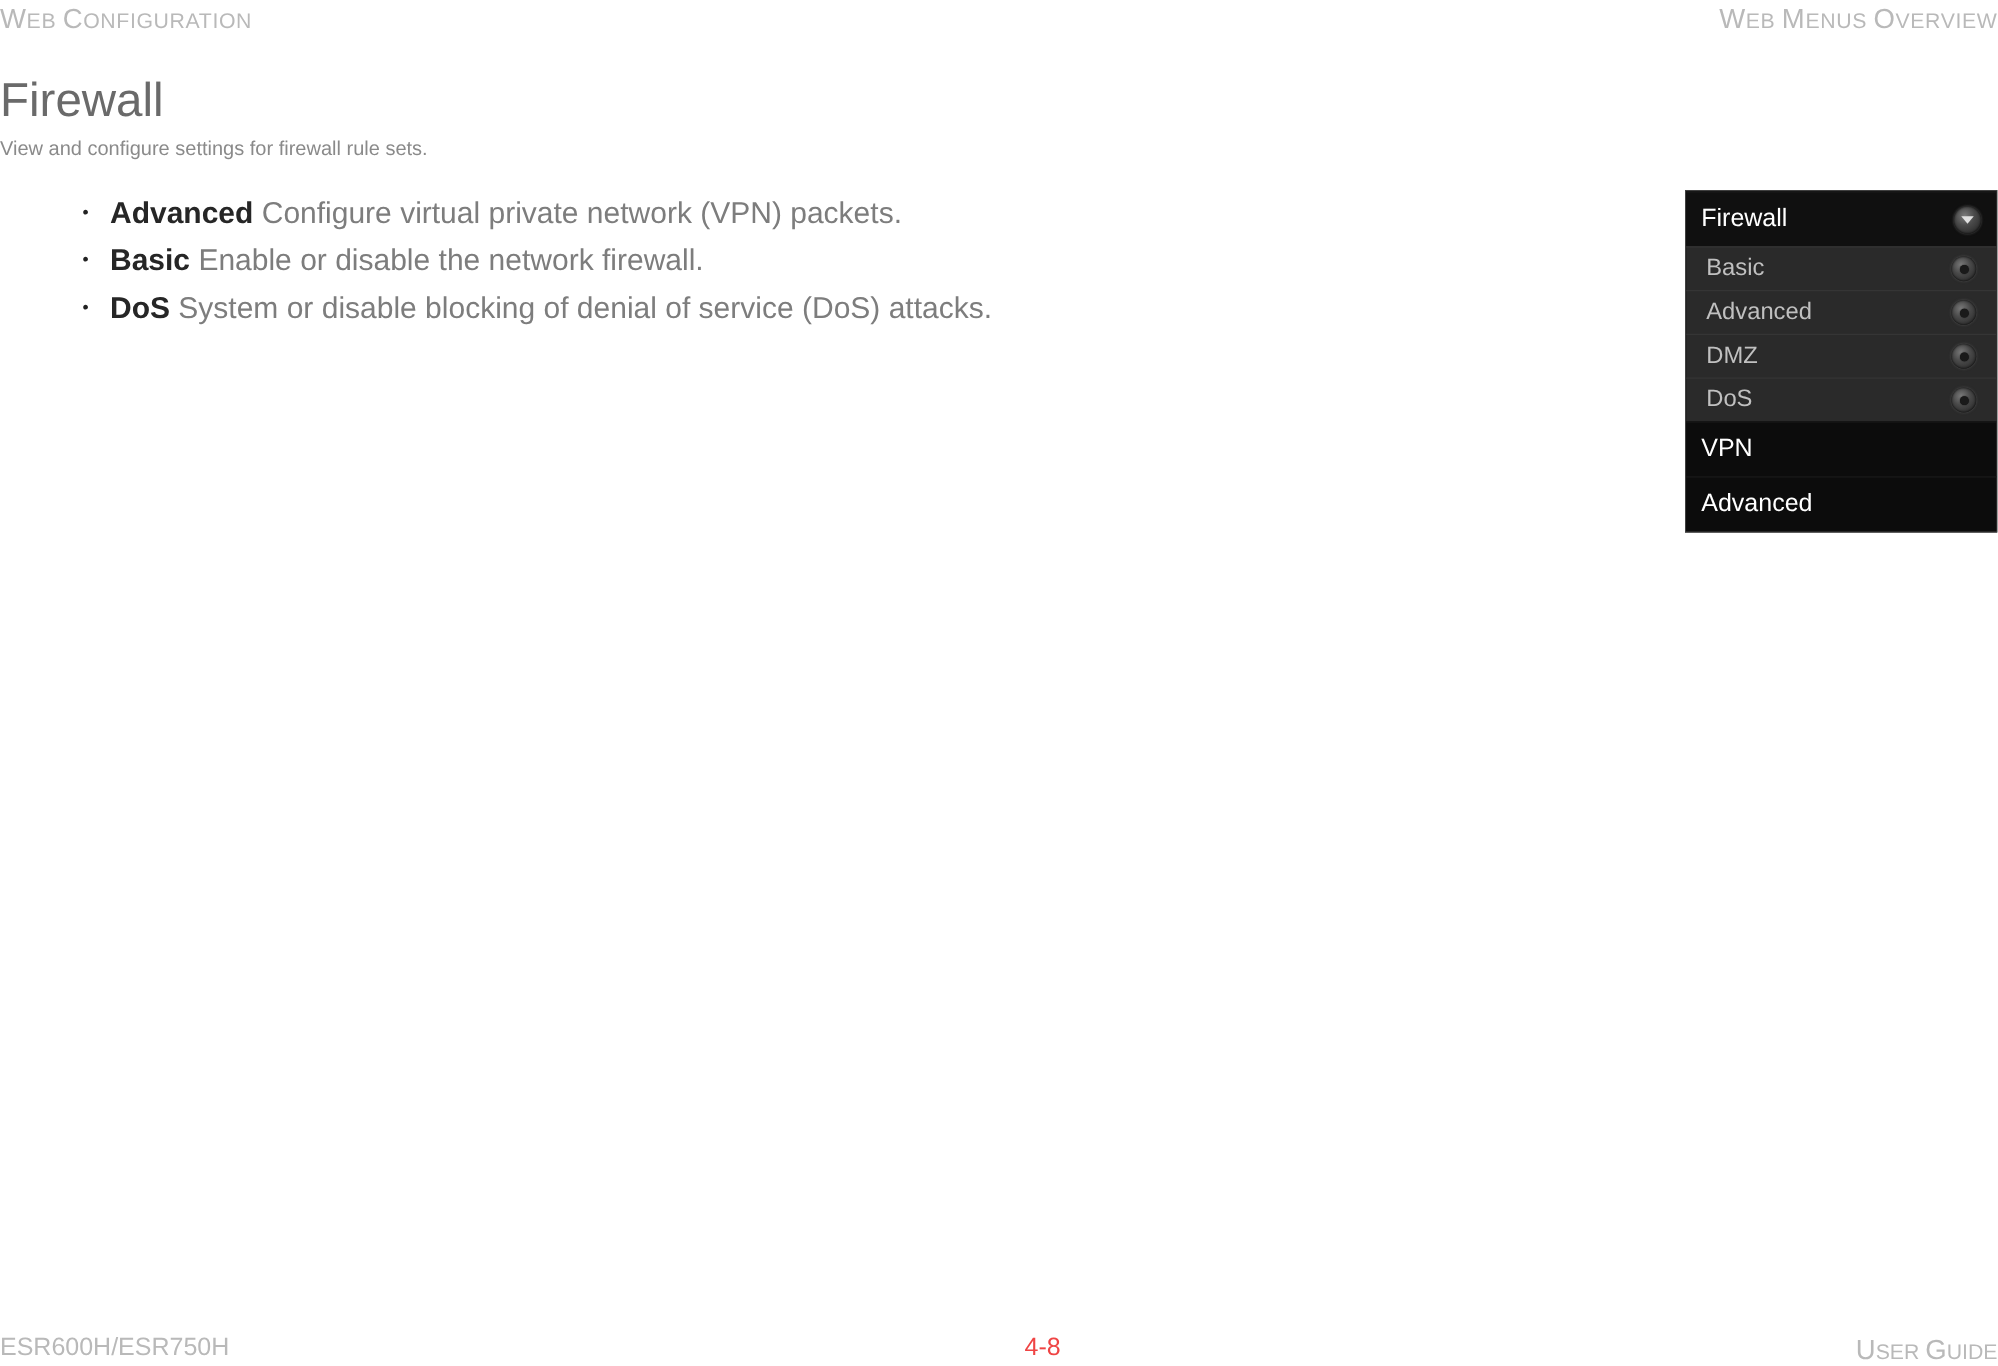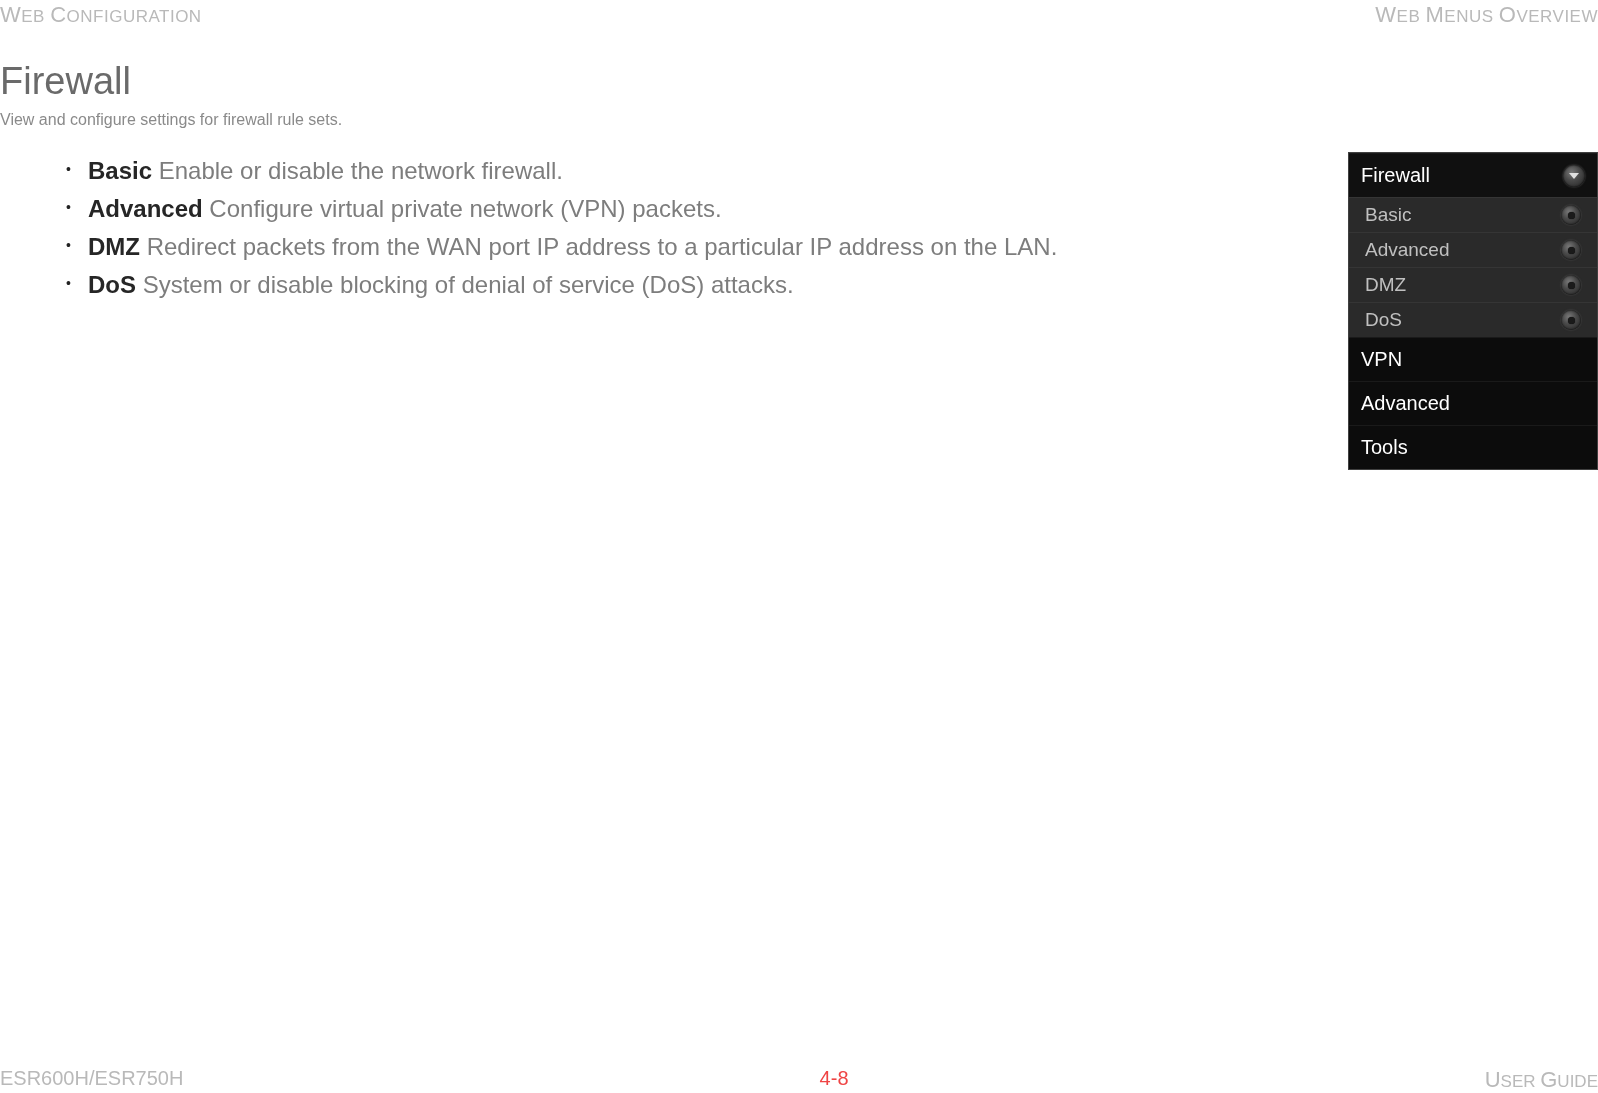--- a/index.html
+++ b/index.html
@@ -178,27 +178,24 @@
   <span class="smallcaps">
     <span class="cap">W</span><span class="low">EB </span><span class="cap">M</span><span class="low">ENUS </span><span class="cap">O</span><span class="low">VERVIEW</span>
   </span>
 </div>
 
 <div class="content">
   <div class="title">Firewall</div>
   <div class="subtitle">View and configure settings for firewall rule sets.</div>
   <ul class="bullets">
     <li>
-      <b>Basic</b><span class="desc">  Enable or disable the network firewall.</span>
-    </li>
-    <li>
       <b>Advanced</b><span class="desc">  Configure virtual private network (VPN) packets.</span>
     </li>
     <li>
-      <b>DMZ</b><span class="desc">  Redirect packets from the WAN port IP address to a particular IP address on the LAN.</span>
+      <b>Basic</b><span class="desc">  Enable or disable the network firewall.</span>
     </li>
     <li>
       <b>DoS</b><span class="desc">  System or disable blocking of denial of service (DoS) attacks.</span>
     </li>
   </ul>
 </div>
 
 <div class="sidenav">
   <div class="nav-item active">
     <span>Firewall</span>
@@ -231,23 +228,20 @@
           <span class="radio-dot"></span>
         </span>
     </div>
   </div>
   <div class="nav-item">
     <span>VPN</span>
   </div>
   <div class="nav-item">
     <span>Advanced</span>
   </div>
-  <div class="nav-item">
-    <span>Tools</span>
-  </div>
 </div>
 
 <div class="footer">
   <span class="left">ESR600H/ESR750H</span>
   <span class="center">4-8</span>
   <span class="right smallcaps">
     <span class="cap">U</span><span class="low">SER </span><span class="cap">G</span><span class="low">UIDE</span>
   </span>
 </div>
 

